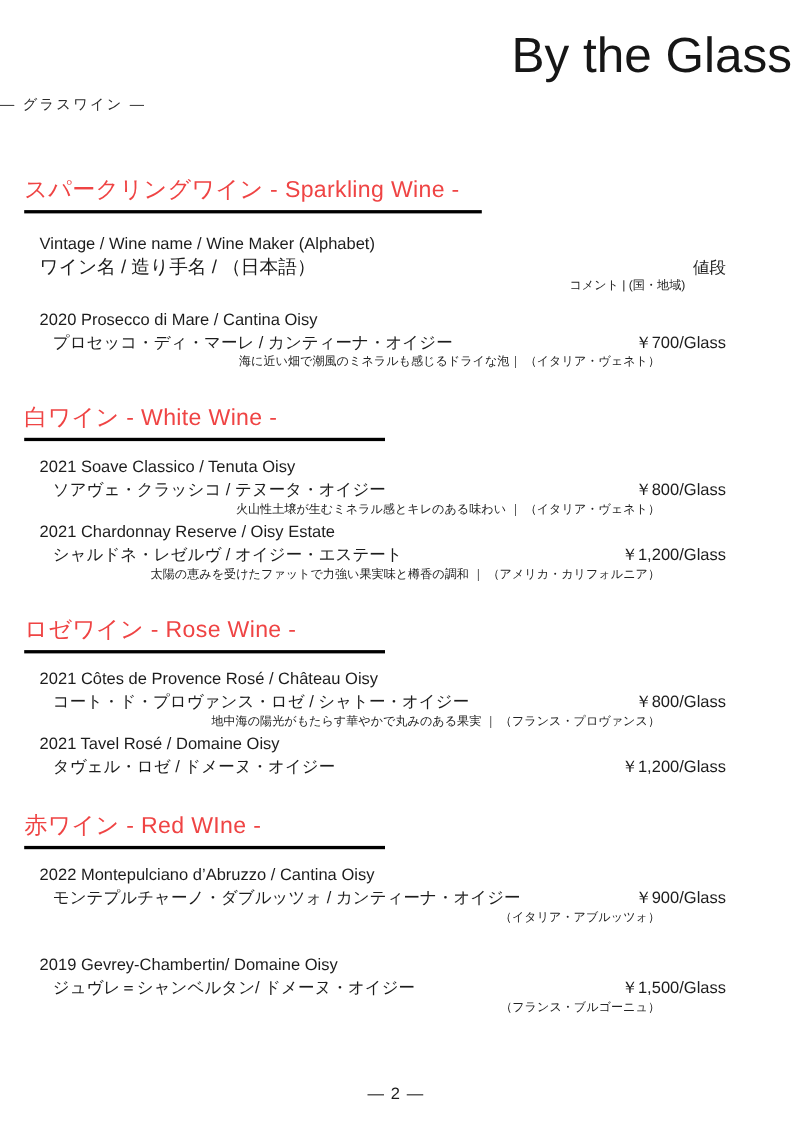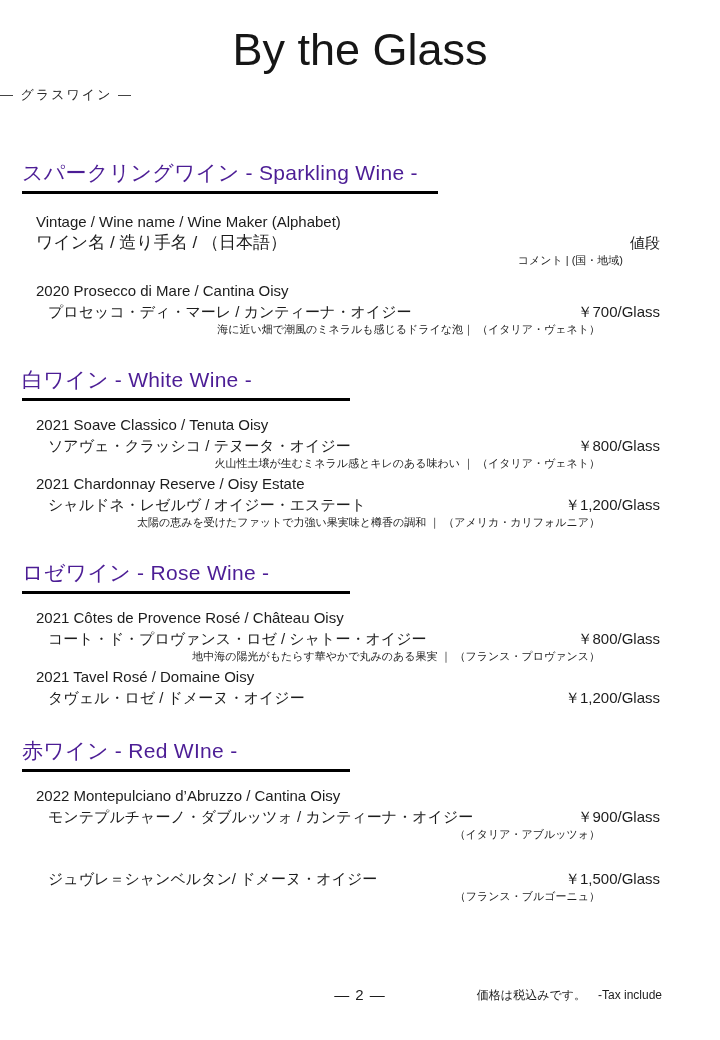--- a/index.html
+++ b/index.html
@@ -6,21 +6,21 @@
   body {
     width: 720px; height: 1040px;
     background: #ffffff;
     color: #1c1c1c;
     font-family: "Liberation Sans", "DejaVu Sans", sans-serif;
     position: relative;
     overflow: hidden;
   }
   .title {
     margin: 24px 0 0 0;
-    text-align: center;
+    text-align: right;
     font-size: 45px;
     font-weight: 400;
     line-height: 52px;
     letter-spacing: 0px;
     color: #161616;
   }
   .subtitle {
     margin-top: 10px;
     text-align: left;
     font-size: 13px;
@@ -29,21 +29,21 @@
   }
   .content { padding: 0 60px 0 22px; }
 
   .wine-section { margin-top: 30px; }
   .wine-section.first { margin-top: 56px; }
   .wine-section .heading {
     margin: 0;
     font-size: 21px;
     font-weight: 400;
     line-height: 26px;
-    color: #4c1d95;
+    color: #ef4444;
     letter-spacing: 0.3px;
   }
   .rule {
     height: 3px;
     background: #000;
     margin-top: 5px;
     width: 328px;
   }
   .wine-section.first .rule { width: 416px; }
 
@@ -198,27 +198,27 @@
     <div class="entries">
       <div class="entry">
         <div class="en">2022 Montepulciano d’Abruzzo / Cantina Oisy</div>
         <div class="row">
           <div class="jp">モンテプルチャーノ・ダブルッツォ / カンティーナ・オイジー</div>
           <div class="price">￥900/Glass</div>
         </div>
         <div class="comment">（イタリア・アブルッツォ）</div>
       </div>
       <div class="entry">
+        <div class="en">2019 Gevrey-Chambertin/ Domaine Oisy</div>
         <div class="row">
           <div class="jp">ジュヴレ＝シャンベルタン/ ドメーヌ・オイジー</div>
           <div class="price">￥1,500/Glass</div>
         </div>
         <div class="comment">（フランス・ブルゴーニュ）</div>
       </div>
     </div>
   </section>
 
 </div>
 
 <div class="footer">
   <span class="page-number">— 2 —</span>
-  <span class="tax-note">価格は税込みです。　-Tax include</span>
 </div>
 
 </body></html>

